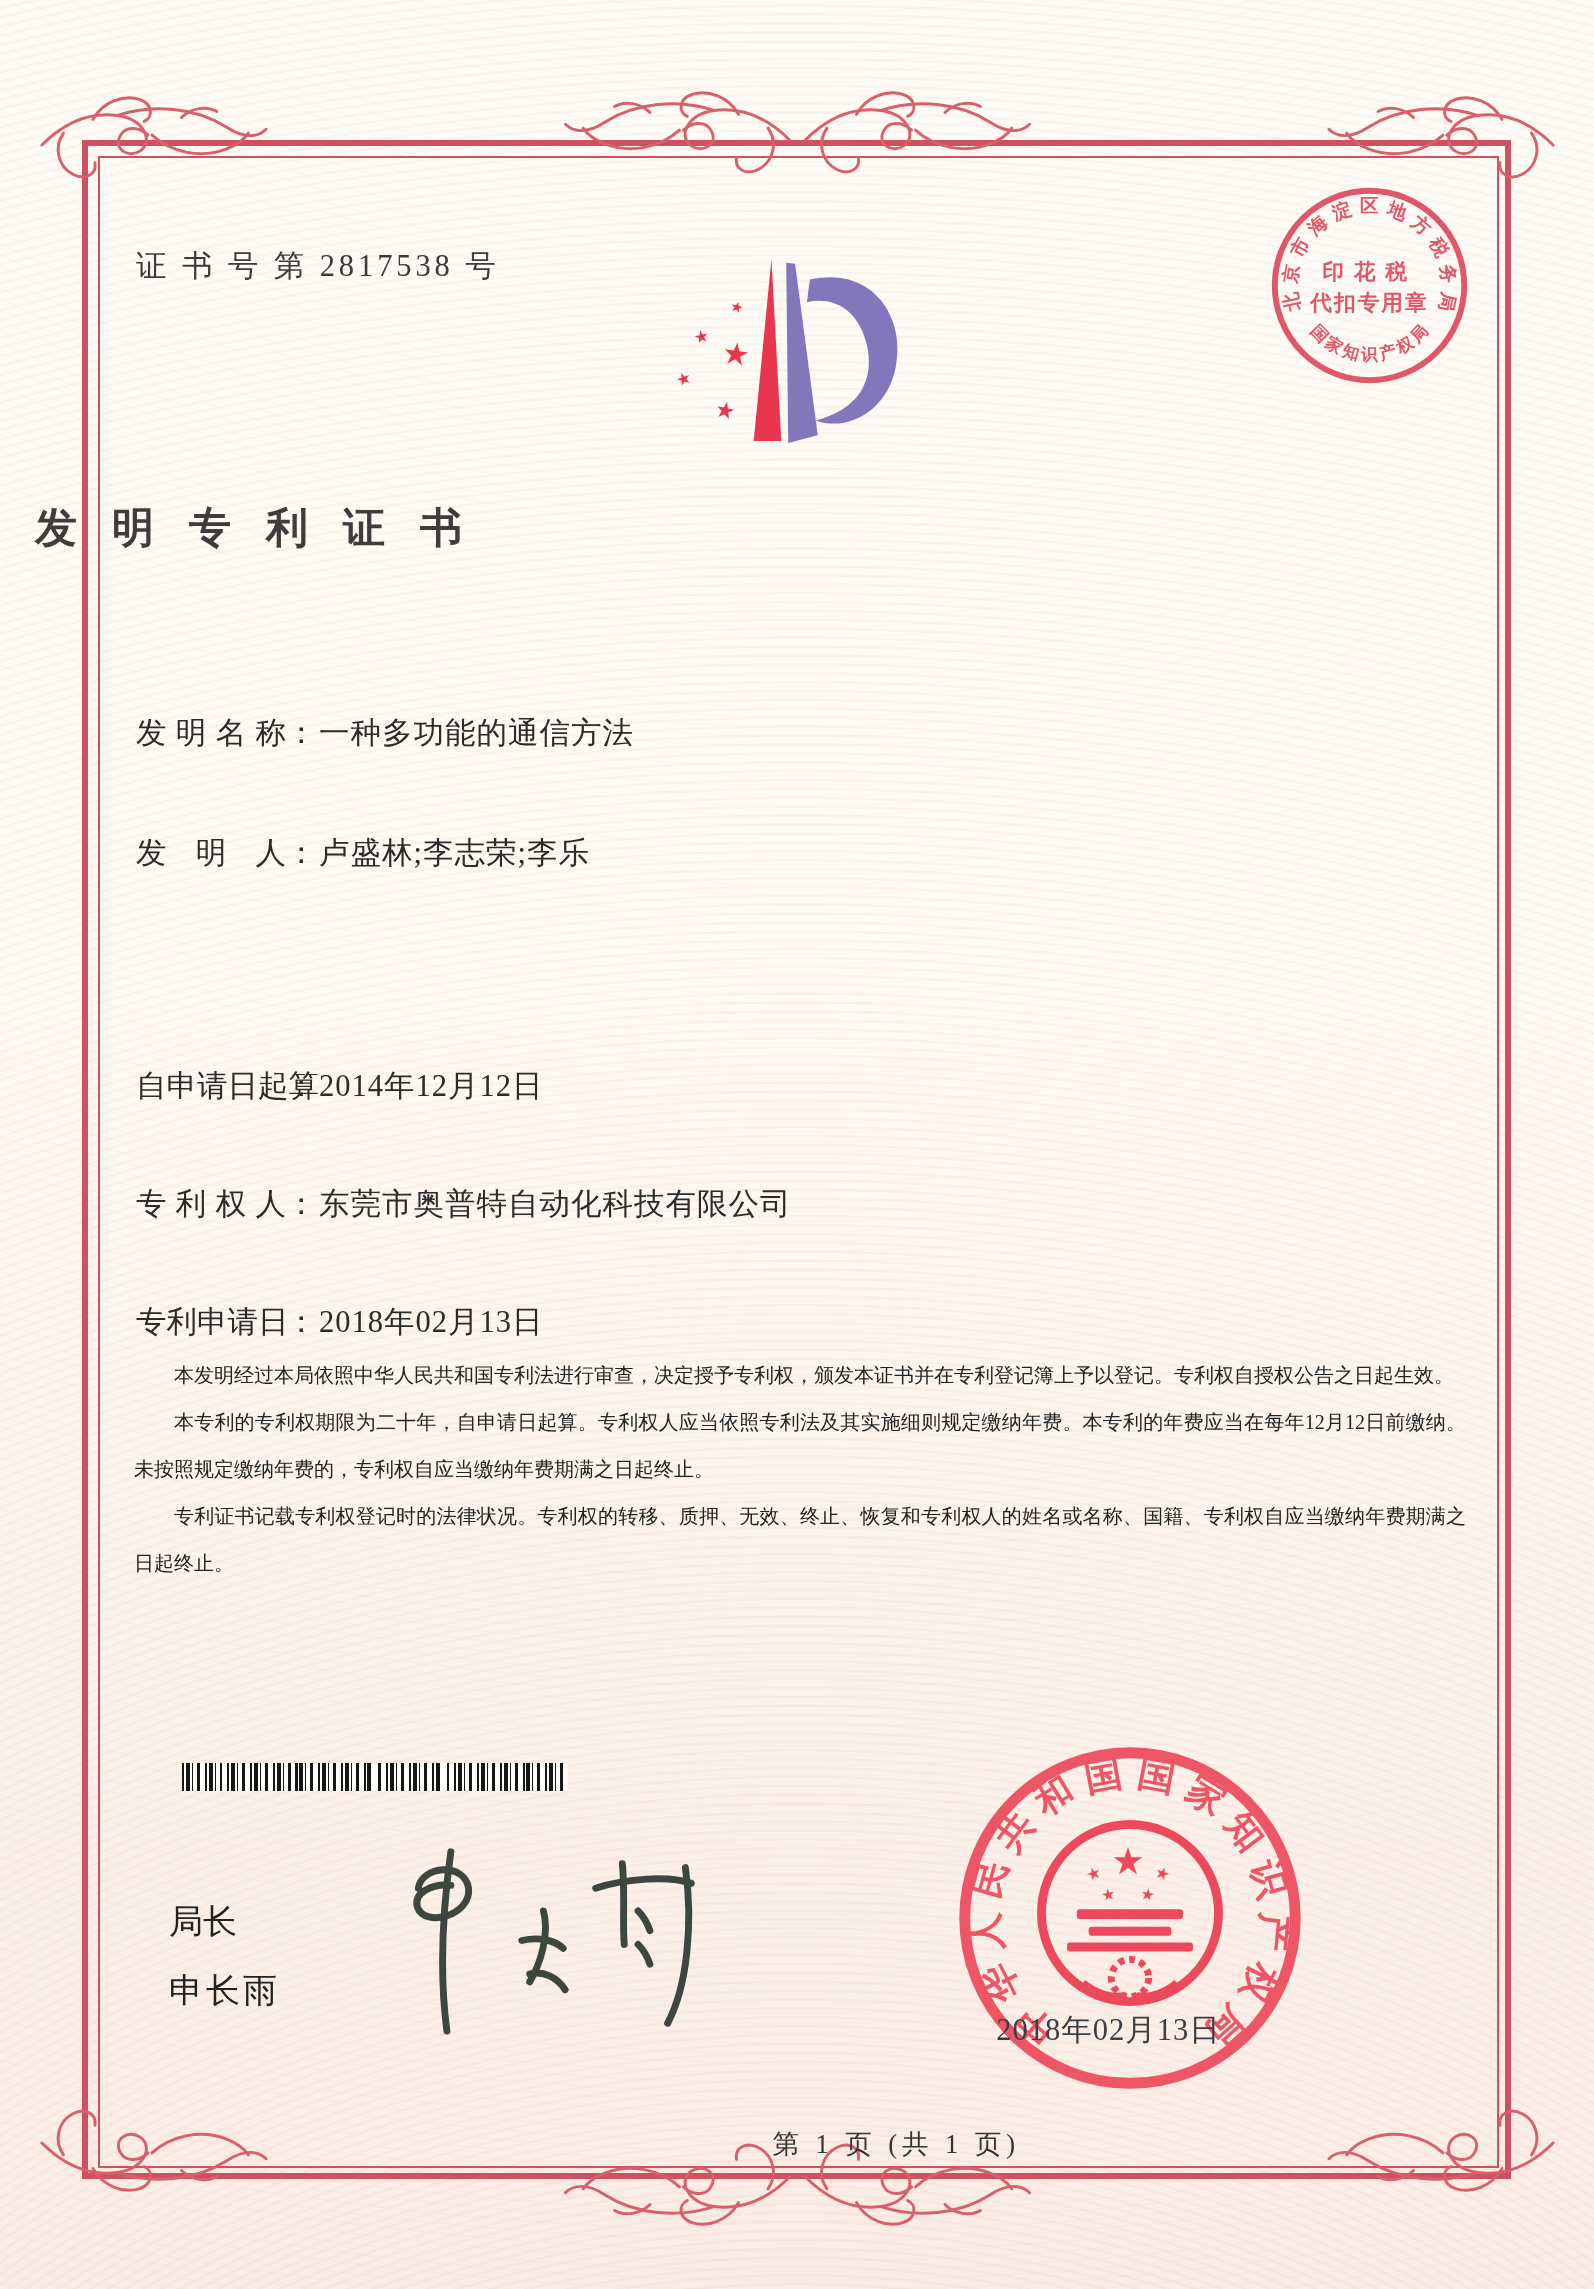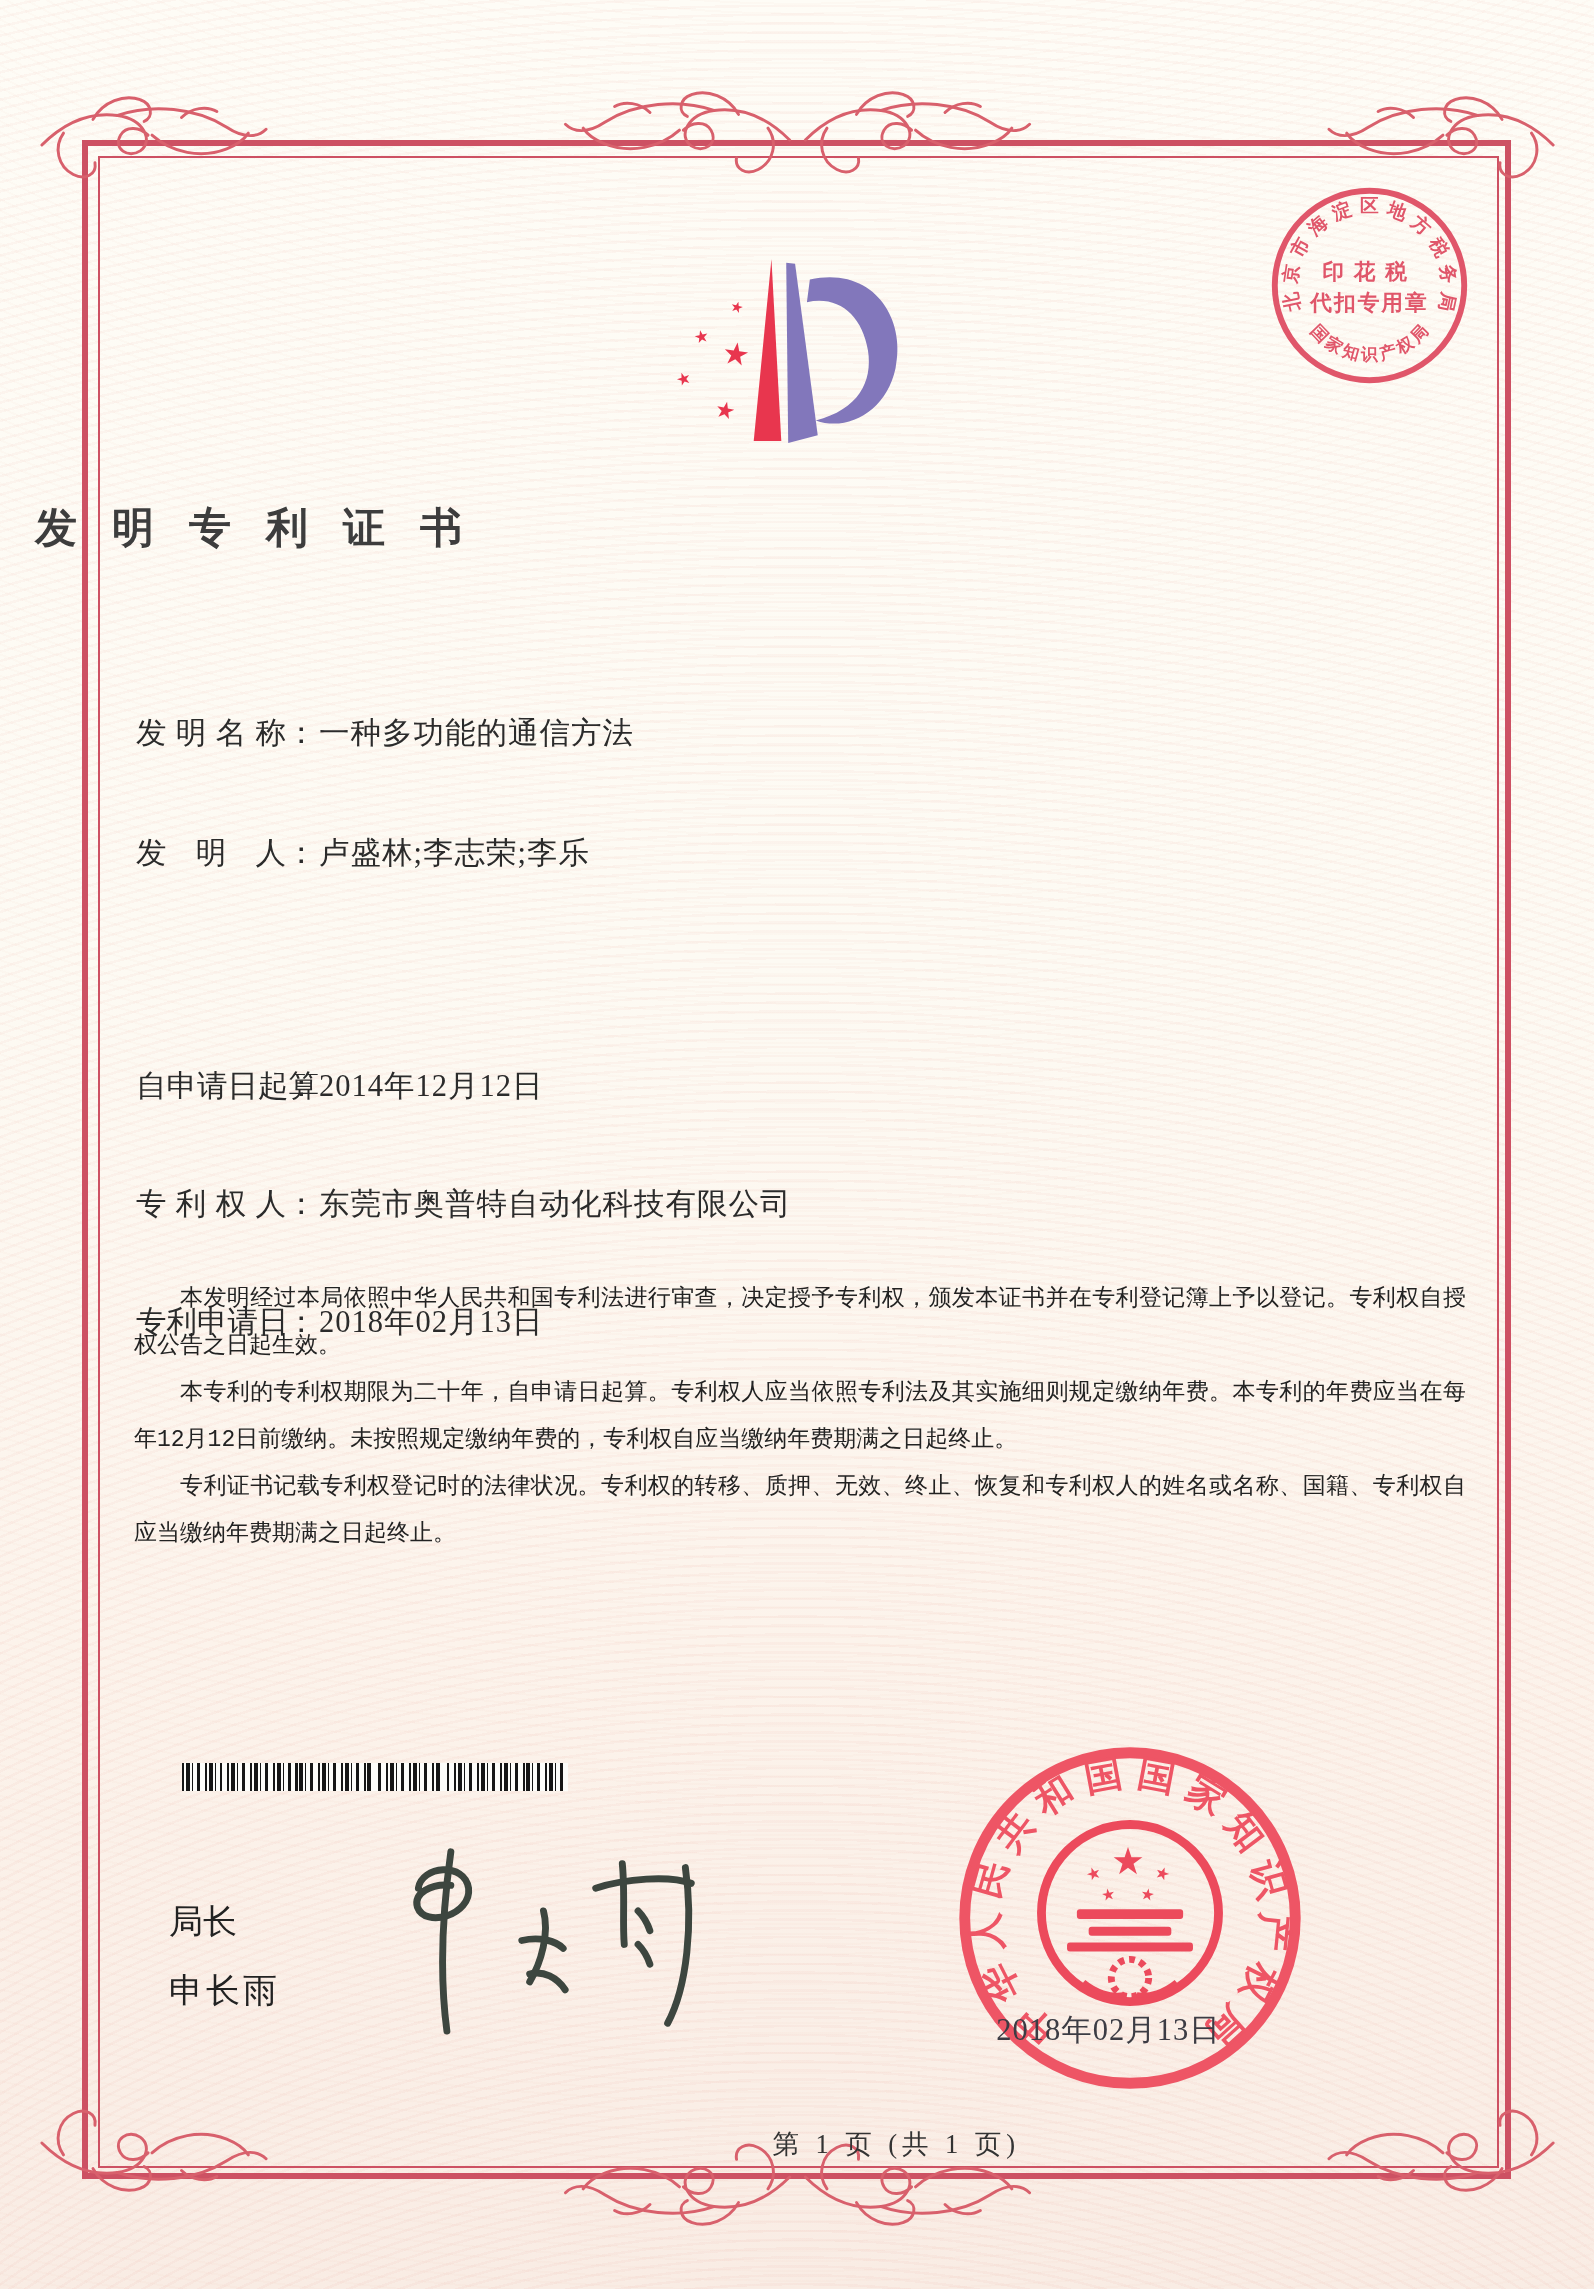--- a/index.html
+++ b/index.html
@@ -21,22 +21,22 @@
   
   .cert-no{left:136px;top:246px;font-size:30.5px;letter-spacing:3.9px;color:#3b3b3b;}
   .title{left:0;top:500px;width:1302px;text-align:left;font-size:42px;font-weight:600;
          letter-spacing:35px;text-indent:35px;color:#3d3d3d;}
   
   .field-row{left:136px;font-size:30.5px;color:#2b2b2b;white-space:nowrap;}
   .flabel{display:inline-block;width:150px;text-align:justify;text-align-last:justify;vertical-align:bottom;}
   .fcolon{display:inline-block;width:33px;}
   .fvalue{letter-spacing:1px;}
   
-  .body-text{left:134px;top:1276px;width:1332px;font-size:23px;line-height:47px;
-             text-align:justify;color:#222;font-family:Liberation Mono, monospace;}
+  .body-text{left:134px;top:1352px;width:1332px;font-size:20px;line-height:47px;
+             text-align:justify;color:#222;}
   .body-text p{margin:0;text-indent:2em;}
   
   .barcode{left:182px;top:1763px;width:386px;height:27.6px;
     background:repeating-linear-gradient(90deg,#161616 0 2px,#fdfdfa 2px 3.9px,#161616 3.9px 7.9px,
       #fdfdfa 7.9px 9.9px,#161616 9.9px 10.8px,#fdfdfa 10.8px 14.8px,#161616 14.8px 17.7px,#fdfdfa 17.7px 22.7px);}
   
   .officer-title{left:169px;top:1899px;font-size:34px;color:#222;}
   .officer-name{left:169px;top:1968px;font-size:34px;color:#222;letter-spacing:3px;}
   
   .seal-date{left:941px;top:2010px;width:335px;text-align:center;font-size:30.5px;
@@ -81,20 +81,21 @@
     </svg>
   <svg class="abs" style="left:561px;top:79px" width="473" height="118" viewBox="0 0 480 120">
     <use href="#flourish" transform="translate(240,0)"></use>
       <use href="#flourish" transform="translate(240,0) scale(-1,1)"></use>
   </svg>
   <svg class="abs" style="left:561px;top:2120px;transform:scaleY(-1)" width="473" height="118" viewBox="0 0 480 120">
     <use href="#flourish" transform="translate(240,0)"></use>
       <use href="#flourish" transform="translate(240,0) scale(-1,1)"></use>
   </svg>
 
+  <div class="abs cert-no">证 书 号 第 2817538 号</div>
 
   <svg class="abs" style="left:1259px;top:175px" width="222" height="222" viewBox="0 0 225 225">
     <circle cx="112" cy="112" r="96" fill="none" stroke="#e0566a" stroke-width="6"></circle>
     <g fill="#e0566a" font-weight="bold">
         <text x="39.61707754569838" y="127.38546512051417" transform="rotate(-102 39.61707754569838 127.38546512051417)" text-anchor="middle" font-size="19">北</text>
         <text x="38.793847360738866" y="101.18985588638152" transform="rotate(-81.6 38.793847360738866 101.18985588638152)" text-anchor="middle" font-size="19">京</text>
         <text x="47.1533056767541" y="76.35022811647306" transform="rotate(-61.2 47.1533056767541 76.35022811647306)" text-anchor="middle" font-size="19">市</text>
         <text x="63.646875304732205" y="55.982365881770015" transform="rotate(-40.8 63.646875304732205 55.982365881770015)" text-anchor="middle" font-size="19">海</text>
         <text x="86.20566849818567" y="42.641132777600035" transform="rotate(-20.400000000000006 86.20566849818567 42.641132777600035)" text-anchor="middle" font-size="19">淀</text>
         <text x="112" y="38" transform="rotate(0 112 38)" text-anchor="middle" font-size="19">区</text>

